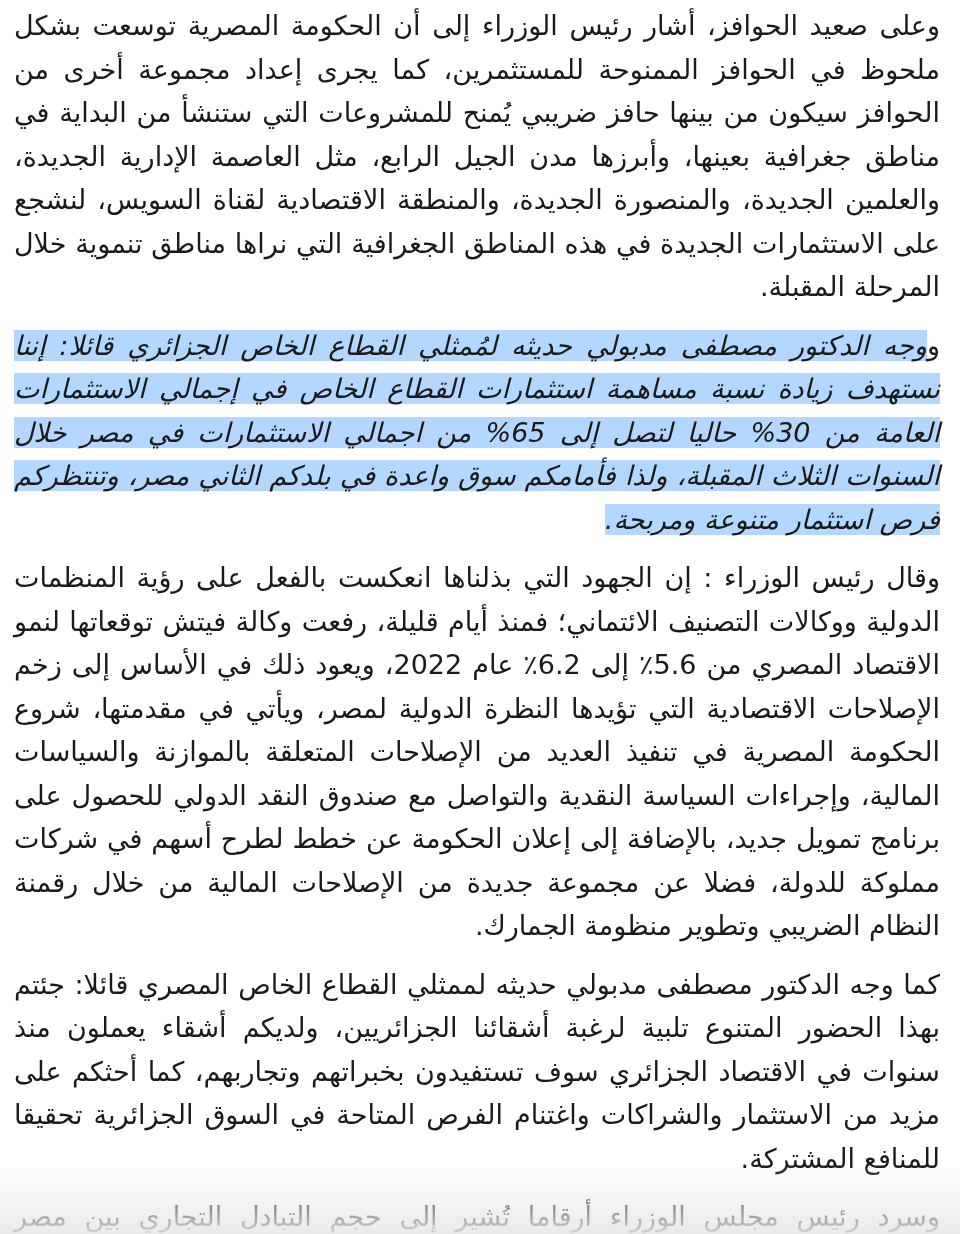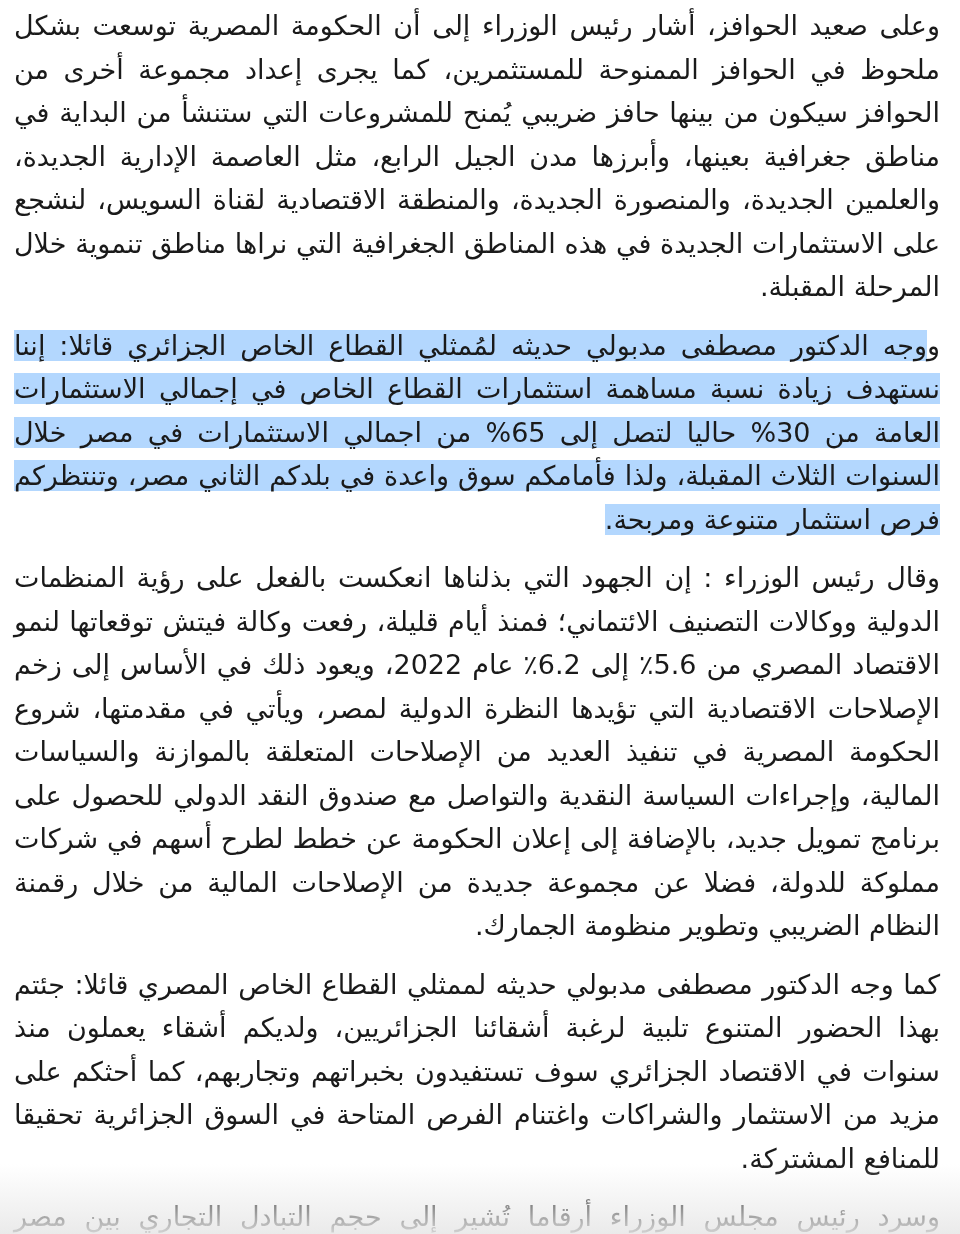--- a/index.html
+++ b/index.html
@@ -23,20 +23,21 @@
       font-size: 27px;
       line-height: 43.5px;
     }
     .paragraph {
       margin: 0 0 15px 0;
     }
     .highlight {
       background: #b3d7fe;
       -webkit-box-decoration-break: clone;
       box-decoration-break: clone;
+      font-style: italic;
     }
     .bottom-fade {
       position: absolute;
       left: 0;
       right: 0;
       bottom: 0;
       height: 70px;
       background: linear-gradient(to bottom, rgba(255,255,255,0) 0%, rgba(232,232,232,0.9) 100%);
       pointer-events: none;
     }

